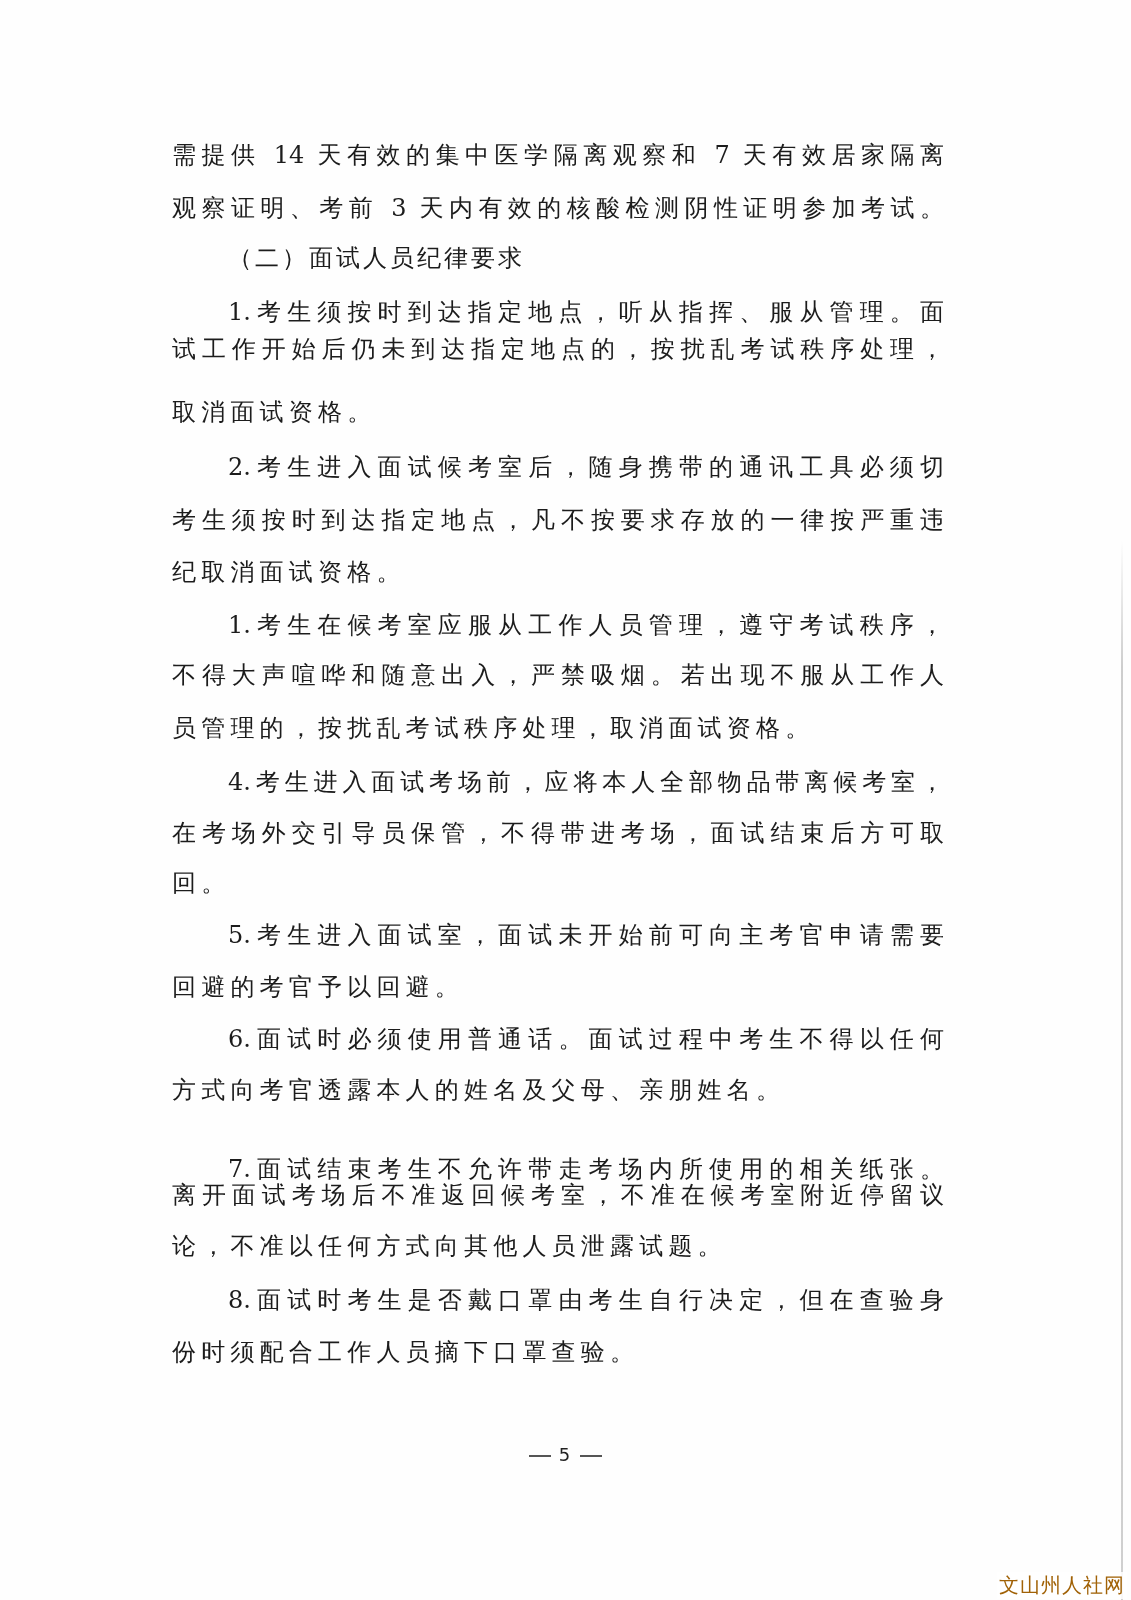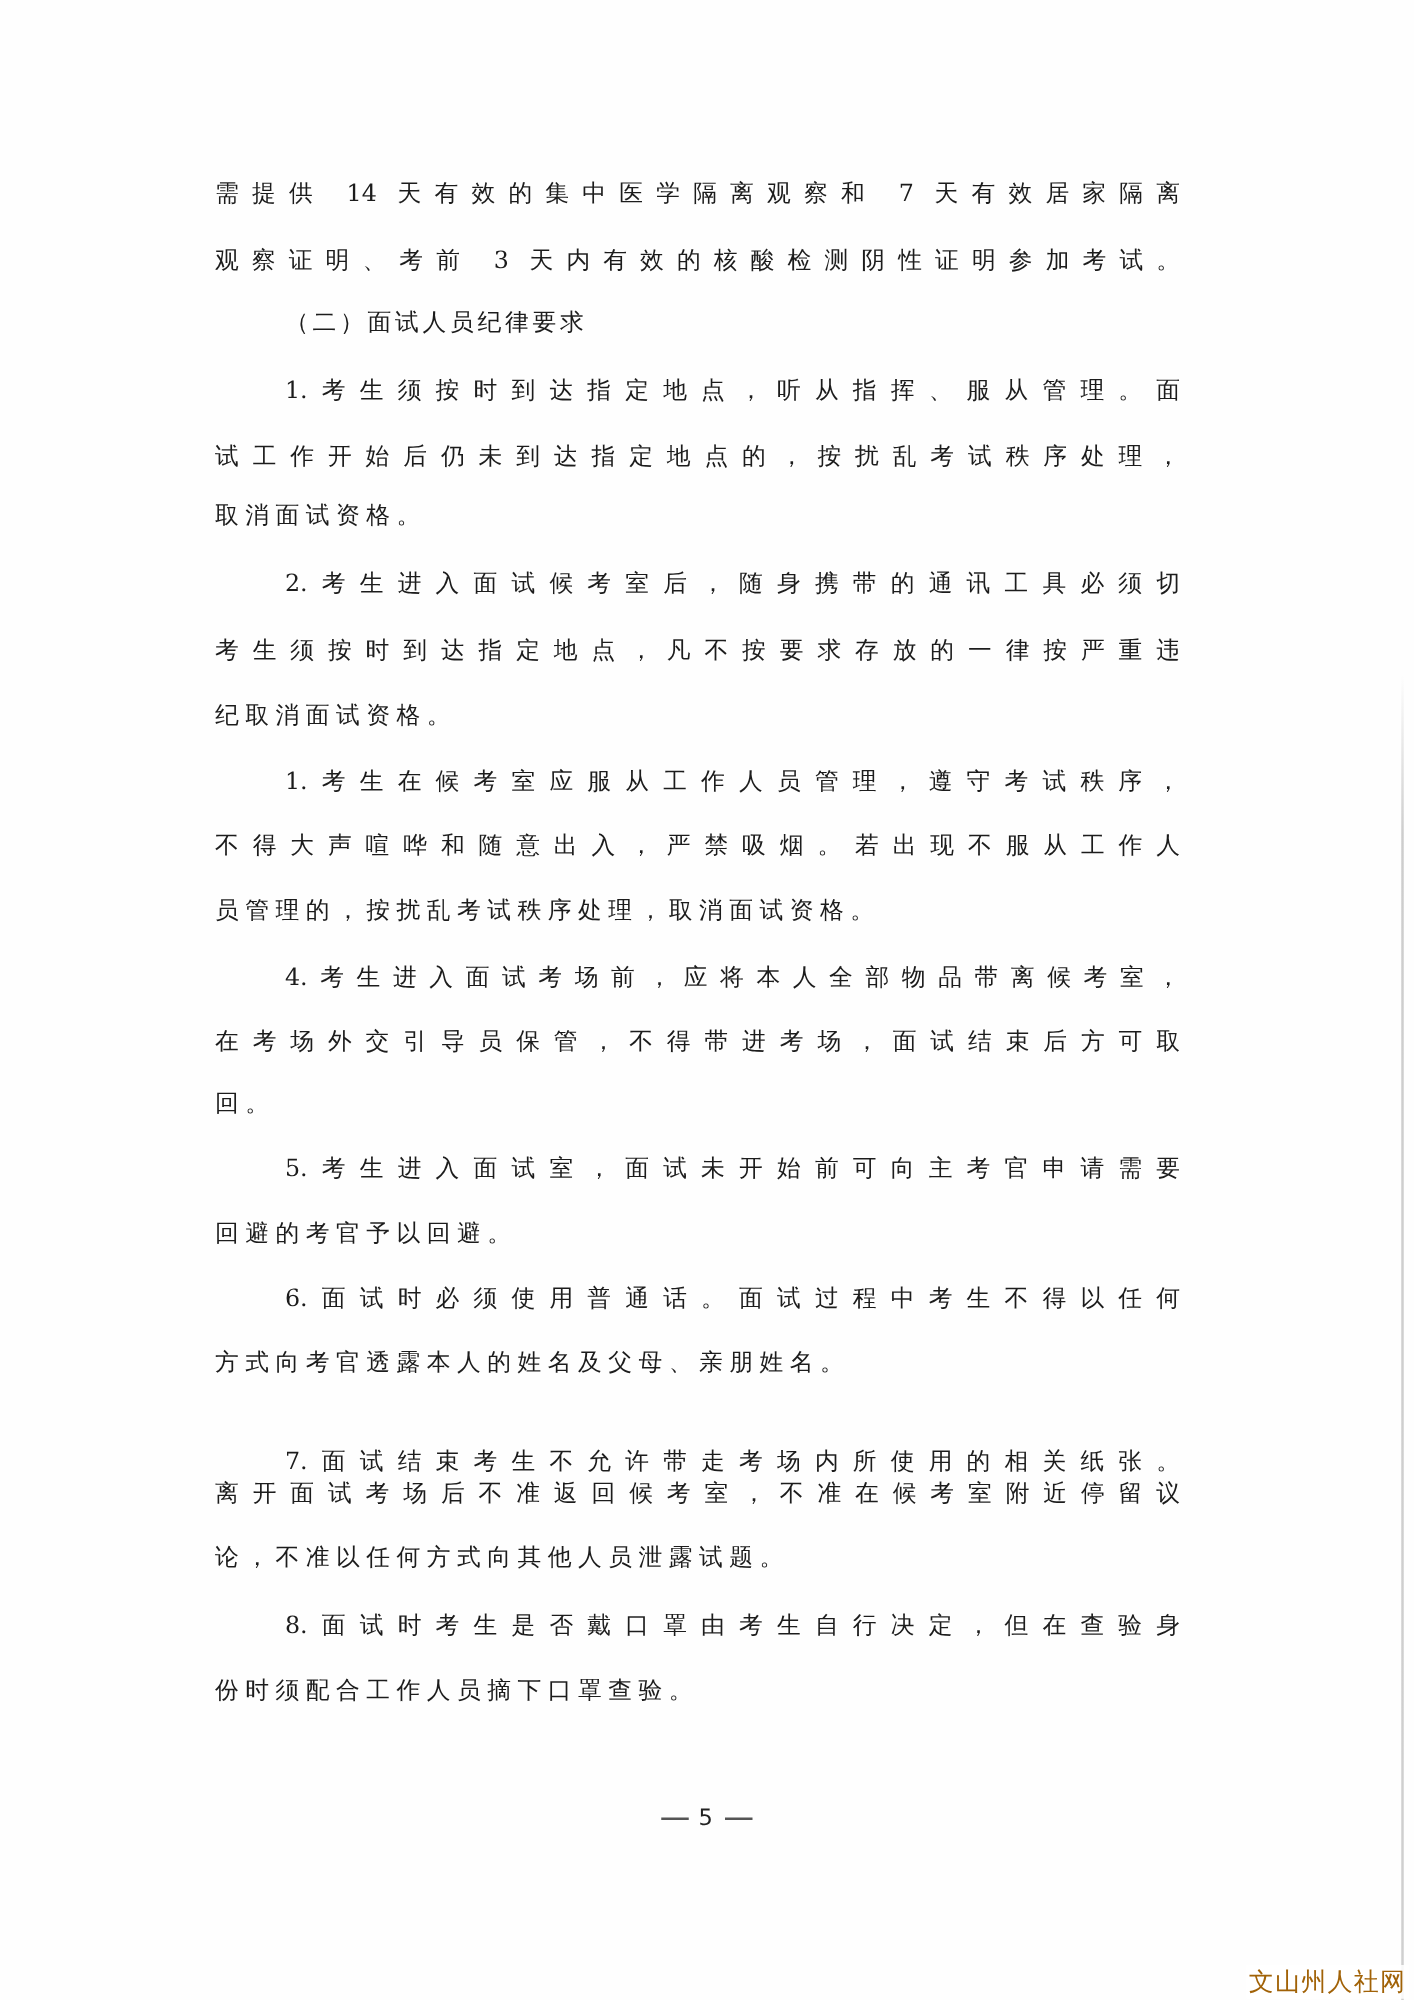--- a/index.html
+++ b/index.html
@@ -21,21 +21,21 @@
       width: 1131px;
       height: 1600px;
       background: #fefefe;
     }
     .line {
       position: absolute;
       left: 172px;
       width: 772px;
       height: 40px;
       line-height: 40px;
-      font-size: 19px;
+      font-size: 24px;
       white-space: nowrap;
       letter-spacing: 5.2px;
     }
     .line.full {
       text-align: justify;
       text-align-last: justify;
       letter-spacing: 0;
     }
     .line.indent {
       left: 228px;
@@ -87,21 +87,21 @@
 </head>
 <body>
 
 <div class="page">
 
   <div id="lines-container">
       <div class="line full" style="top: 135px;">需提供 14 天有效的集中医学隔离观察和 7 天有效居家隔离</div>
       <div class="line full" style="top: 188px;">观察证明、考前 3 天内有效的核酸检测阴性证明参加考试。</div>
       <div class="line heading" style="top: 238px;">（二）面试人员纪律要求</div>
       <div class="line full indent" style="top: 292px;">1.考生须按时到达指定地点，听从指挥、服从管理。面</div>
-      <div class="line full" style="top: 345px;">试工作开始后仍未到达指定地点的，按扰乱考试秩序处理，</div>
+      <div class="line full" style="top: 329px;">试工作开始后仍未到达指定地点的，按扰乱考试秩序处理，</div>
       <div class="line" style="top: 392px;">取消面试资格。</div>
       <div class="line full indent" style="top: 447px;">2.考生进入面试候考室后，随身携带的通讯工具必须切</div>
       <div class="line full" style="top: 500px;">考生须按时到达指定地点，凡不按要求存放的一律按严重违</div>
       <div class="line" style="top: 552px;">纪取消面试资格。</div>
       <div class="line full indent" style="top: 605px;">1.考生在候考室应服从工作人员管理，遵守考试秩序，</div>
       <div class="line full" style="top: 657px; font-family: Liberation Mono, monospace;">不得大声喧哗和随意出入，严禁吸烟。若出现不服从工作人</div>
       <div class="line" style="top: 708px;">员管理的，按扰乱考试秩序处理，取消面试资格。</div>
       <div class="line full indent" style="top: 762px;">4.考生进入面试考场前，应将本人全部物品带离候考室，</div>
       <div class="line full" style="top: 813px;">在考场外交引导员保管，不得带进考场，面试结束后方可取</div>
       <div class="line" style="top: 863px;">回。</div>

